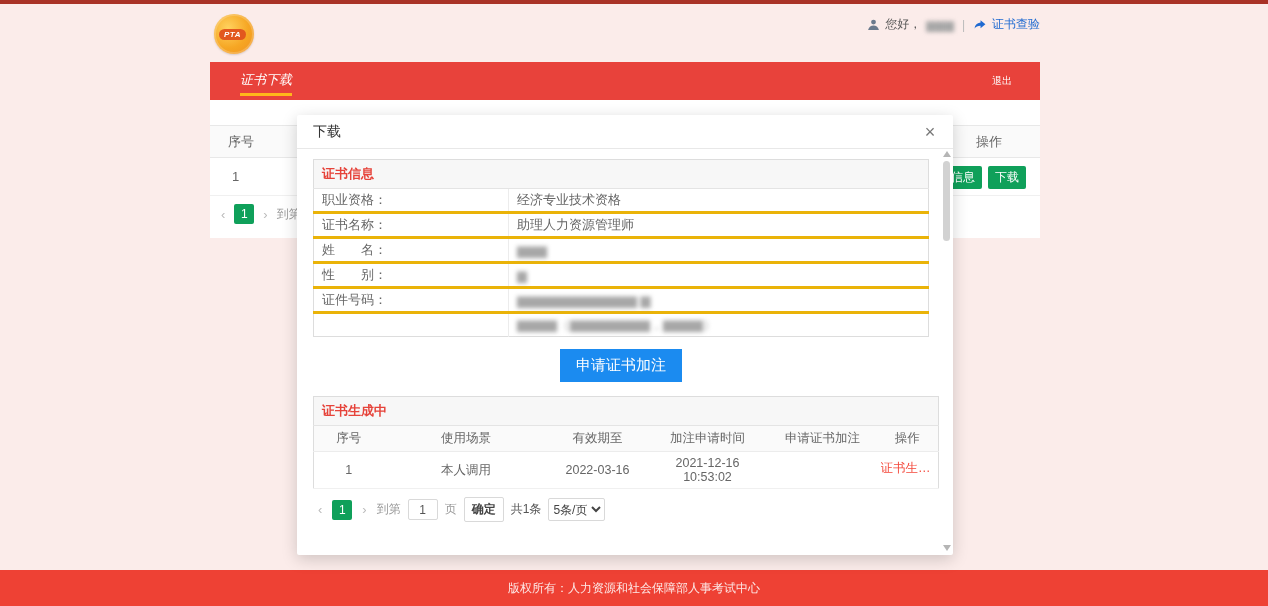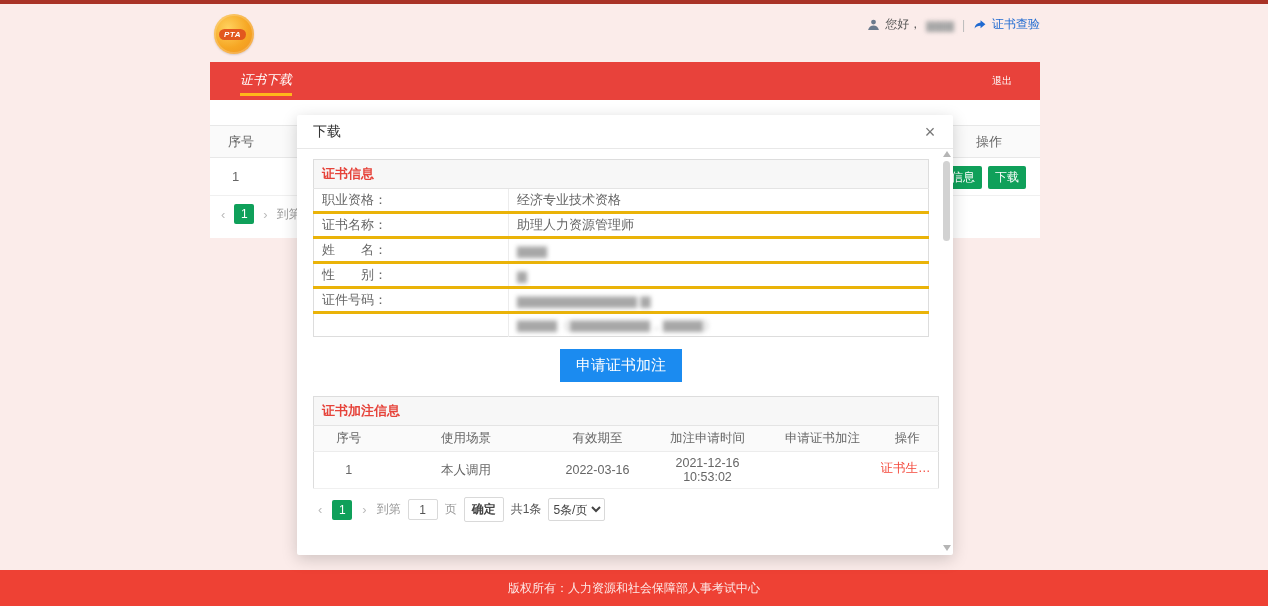--- a/index.html
+++ b/index.html
@@ -242,21 +242,21 @@
       <colgroup>
         <col style="width:70px">
           <col style="width:165px">
           <col style="width:98px">
         <col style="width:122px">
           <col style="width:108px">
           <col style="width:62px">
       </colgroup>
       <tbody>
           <tr class="section-row">
-            <td colspan="6">证书加注信息</td>
+            <td colspan="6">证书生成中</td>
           </tr>
       <tr>
         <th>序号</th>
         <th>使用场景</th>
         <th>有效期至</th>
         <th>加注申请时间</th>
         <th>申请证书加注</th>
         <th>操作</th>
       </tr>
       <tr>

